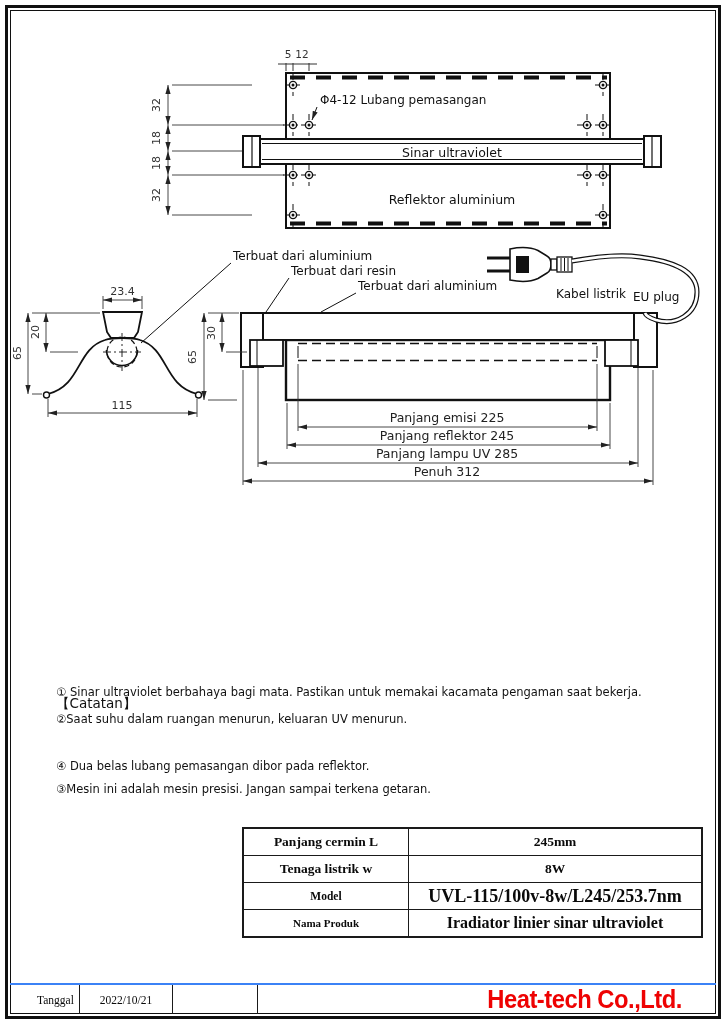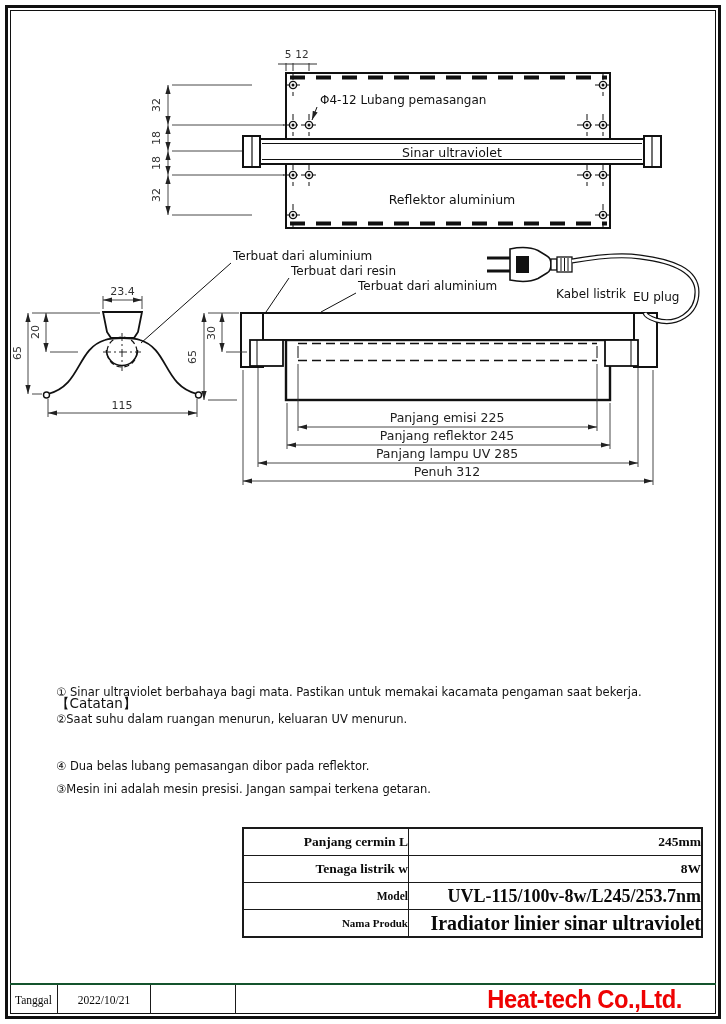--- a/index.html
+++ b/index.html
@@ -14,32 +14,32 @@
   .t-lbl{font-size:12px;fill:#111;}
   .t-lbl2{font-size:12.5px;fill:#111;}
   .t-len{font-size:12.5px;fill:#222;}
   
   .notes-title{position:absolute;left:56px;top:654px;font-size:13.5px;color:#111;white-space:nowrap;margin-top:41px;}
   .note{position:absolute;left:56px;font-size:11.5px;color:#111;white-space:nowrap;letter-spacing:0;text-align:right;}
   .note.n0{top:685px;} .note.n1{top:712px;} .note.n2{top:738px;margin-top:44px;} .note.n3{top:759px;}
   
   .spec{position:absolute;left:242px;top:827px;border-collapse:collapse;table-layout:fixed;
         font-family:"Liberation Serif","DejaVu Serif",serif;}
-  .spec td{border:1.5px solid #1a1a1a;height:26px;padding:0;text-align:right;vertical-align:middle;
+  .spec td{border:1.5px solid #1a1a1a;height:26px;padding:0;text-align:center;vertical-align:middle;
            font-weight:bold;color:#0a0a0a;}
   .spec{border:2px solid #1a1a1a;}
   .spec .c-label{width:164px;font-size:13.5px;}
   .spec .c-value{width:292px;font-size:13.5px;}
   .spec tr.r-model .c-label{font-size:11.5px;}
   .spec tr.r-model .c-value{font-size:18px;}
   .spec tr.r-name .c-label{font-size:11px;}
-  .spec tr.r-name .c-value{font-size:20px;}
+  .spec tr.r-name .c-value{font-size:16px;}
   
-  .footer{position:absolute;left:10px;right:10px;bottom:10px;height:29px;border-top:2px solid #14532d;
-          display:flex;align-items:stretch;font-family:"Liberation Serif","DejaVu Serif",serif;}
+  .footer{position:absolute;left:10px;right:10px;bottom:10px;height:29px;border-top:2px solid #3b82f6;
+          display:flex;align-items:stretch;font-family:"Liberation Serif","DejaVu Serif",serif;padding-left:22px;}
   .footer .cell{display:flex;align-items:center;justify-content:center;border-right:1.5px solid #1a1a1a;
                 font-size:11.5px;color:#0a0a0a;}
   .footer .c-datelabel{width:47px;}
   .footer .c-date{width:92px;}
   .footer .c-empty{width:84px;}
   .footer .c-logo{flex:1;border-right:none;justify-content:flex-end;padding-right:34px;}
   .logo{font-family:"Liberation Sans","DejaVu Sans",sans-serif;font-weight:800;font-size:25px;
         color:#ee0202;letter-spacing:-0.5px;transform:scaleX(0.95);transform-origin:right center;
         white-space:nowrap;}
 </style>

